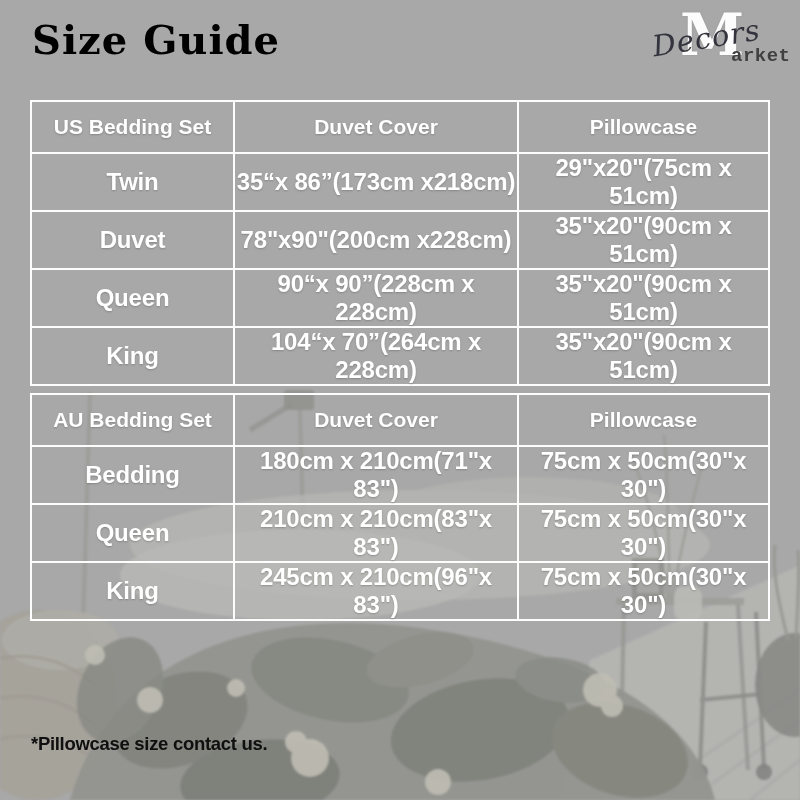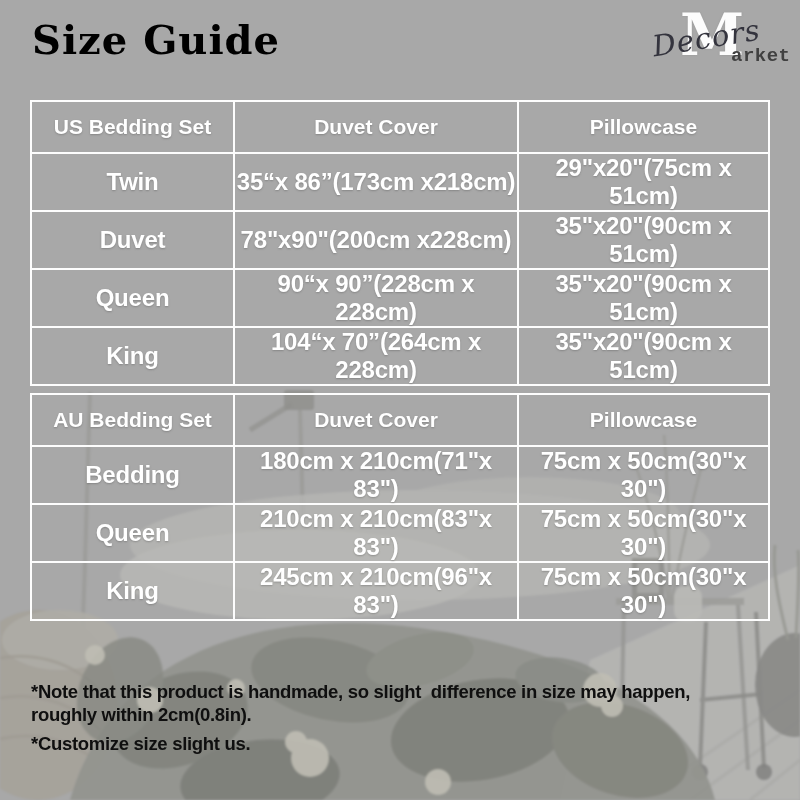--- a/index.html
+++ b/index.html
@@ -200,17 +200,15 @@
           <td>75cm x 50cm(30"x 30")</td>
         </tr>
         <tr>
           <td>King</td>
           <td>245cm x 210cm(96"x 83")</td>
           <td>75cm x 50cm(30"x 30")</td>
         </tr>
       </tbody>
     </table>
 
-    <div class="note" id="note1-l1">*Note that this product is handmade, so slight  difference in size may happen,</div>
-    <div class="note" id="note1-l2">roughly within 2cm(0.8in).</div>
-    <div class="note" id="note2">*Customize size slight us.</div>
+    <div class="note" id="note2">*Pillowcase size contact us.</div>
   </div>
 </div>
 
 </body></html>

